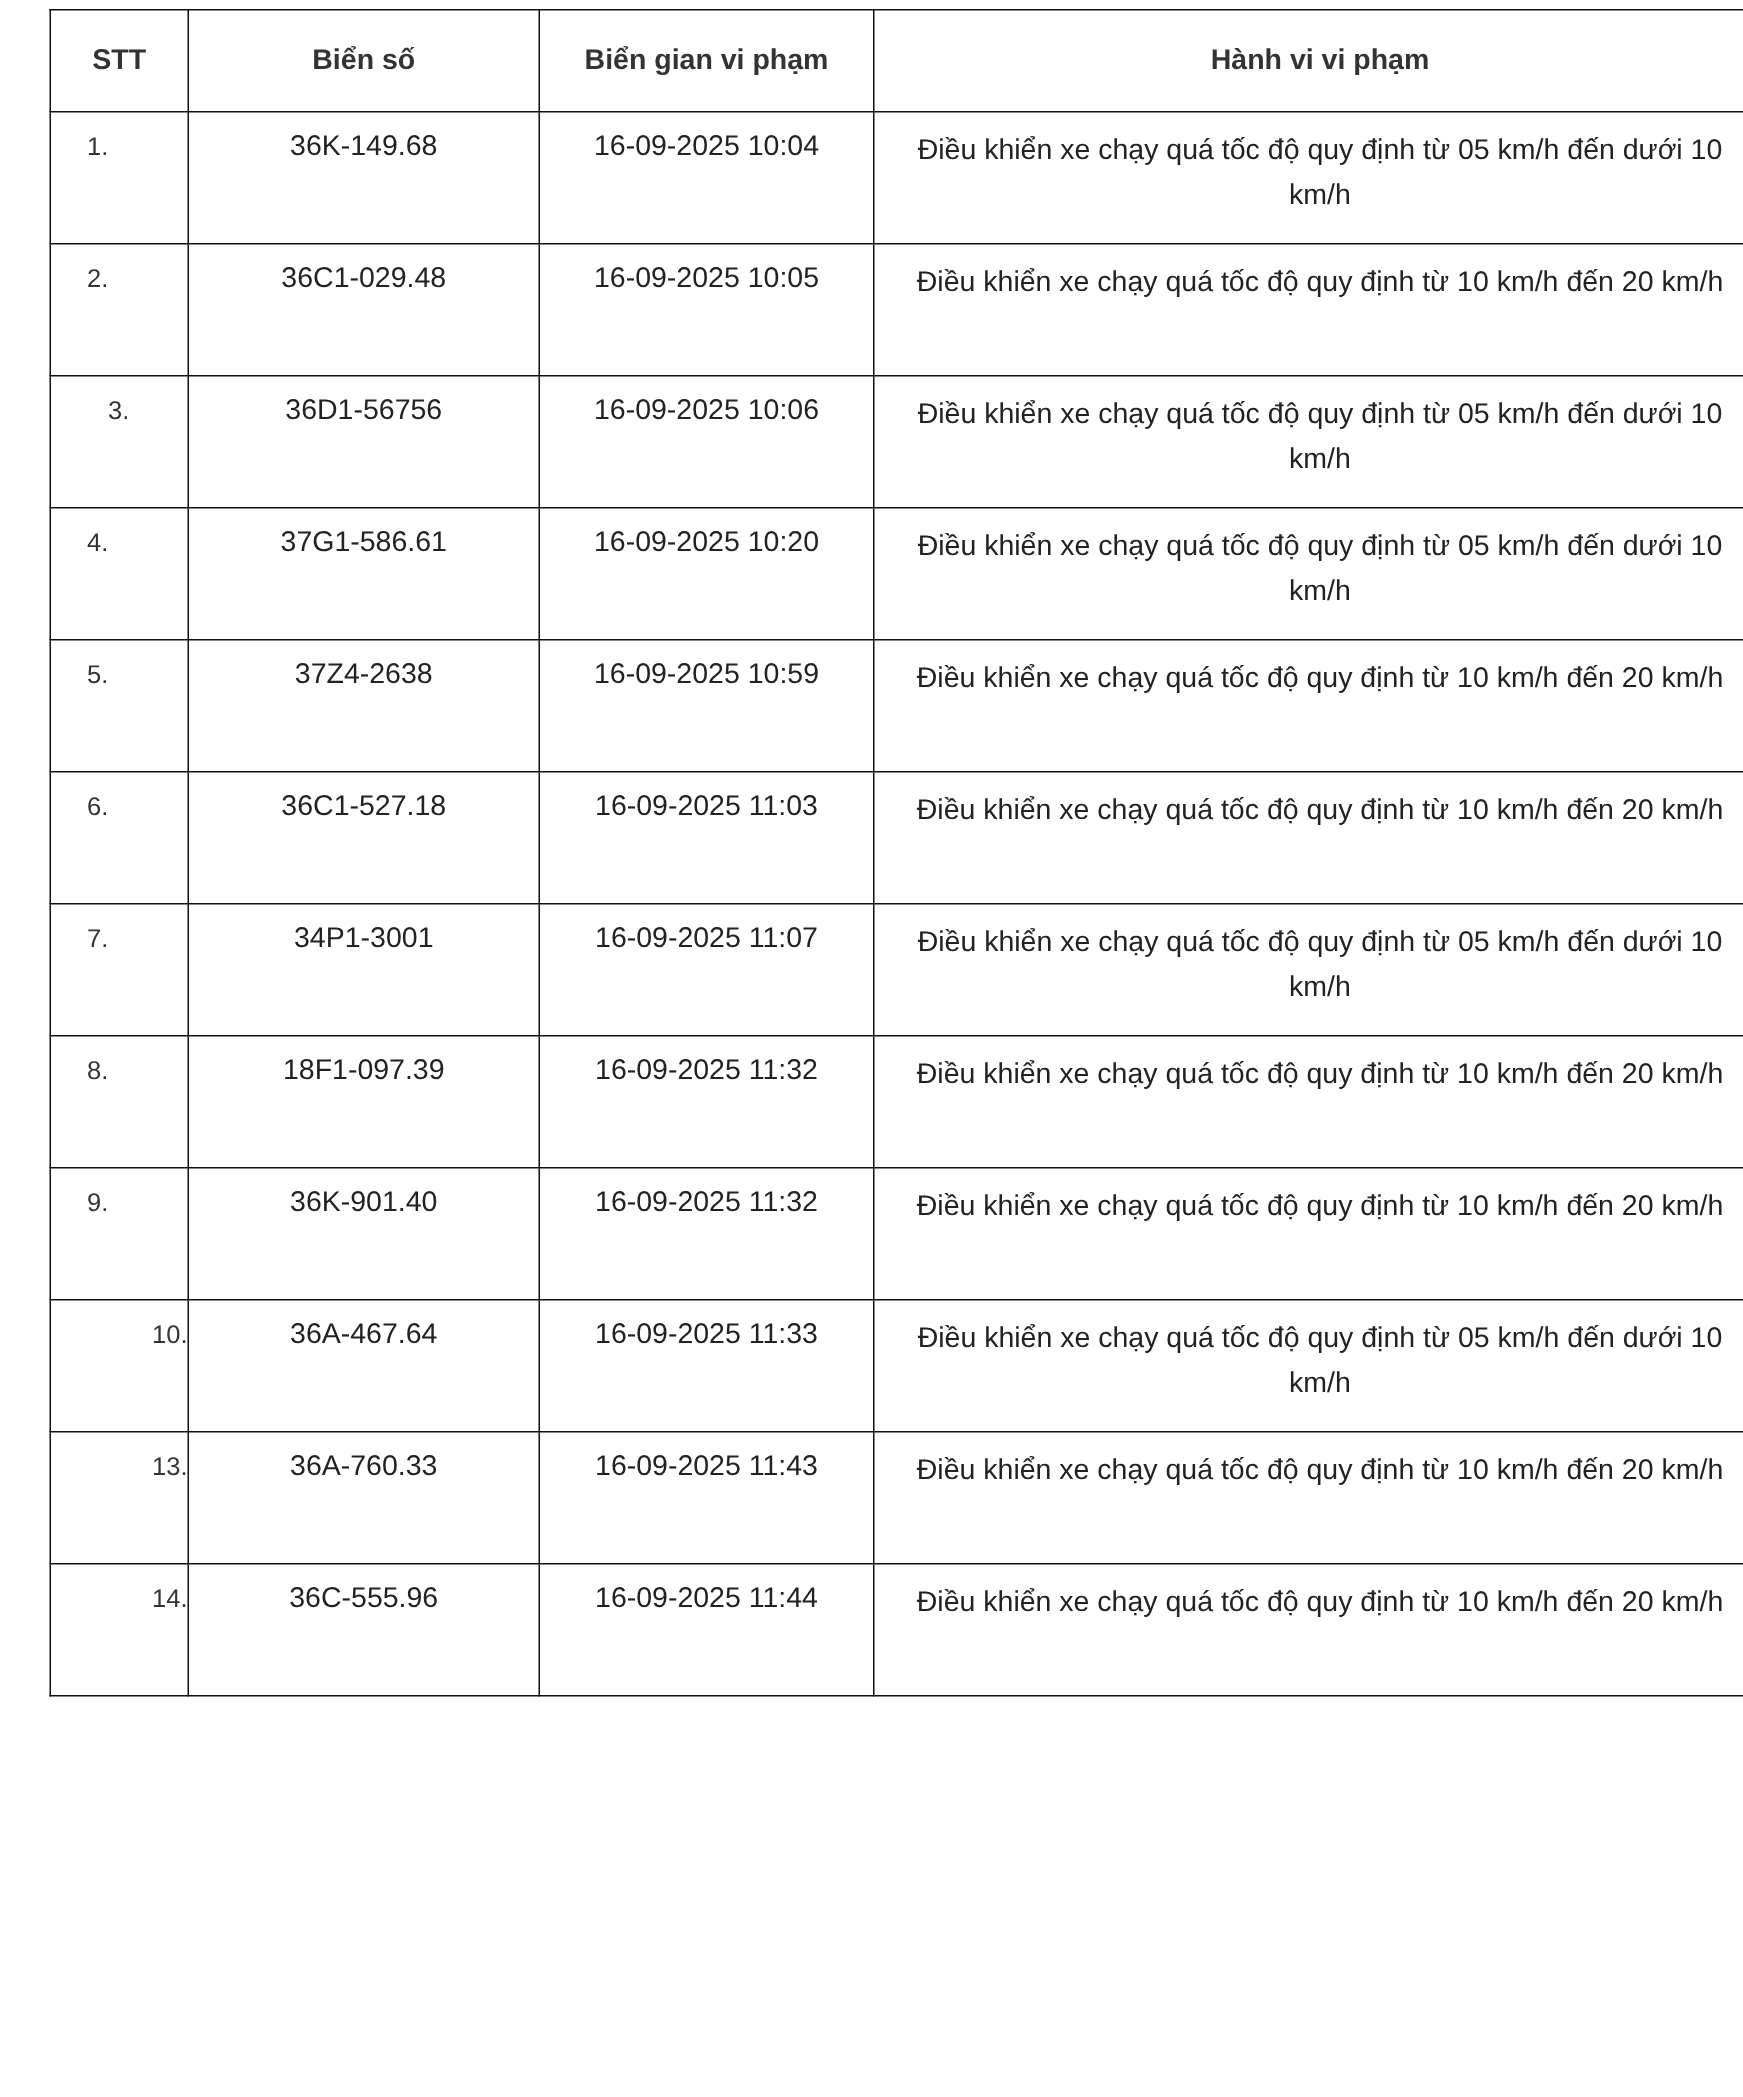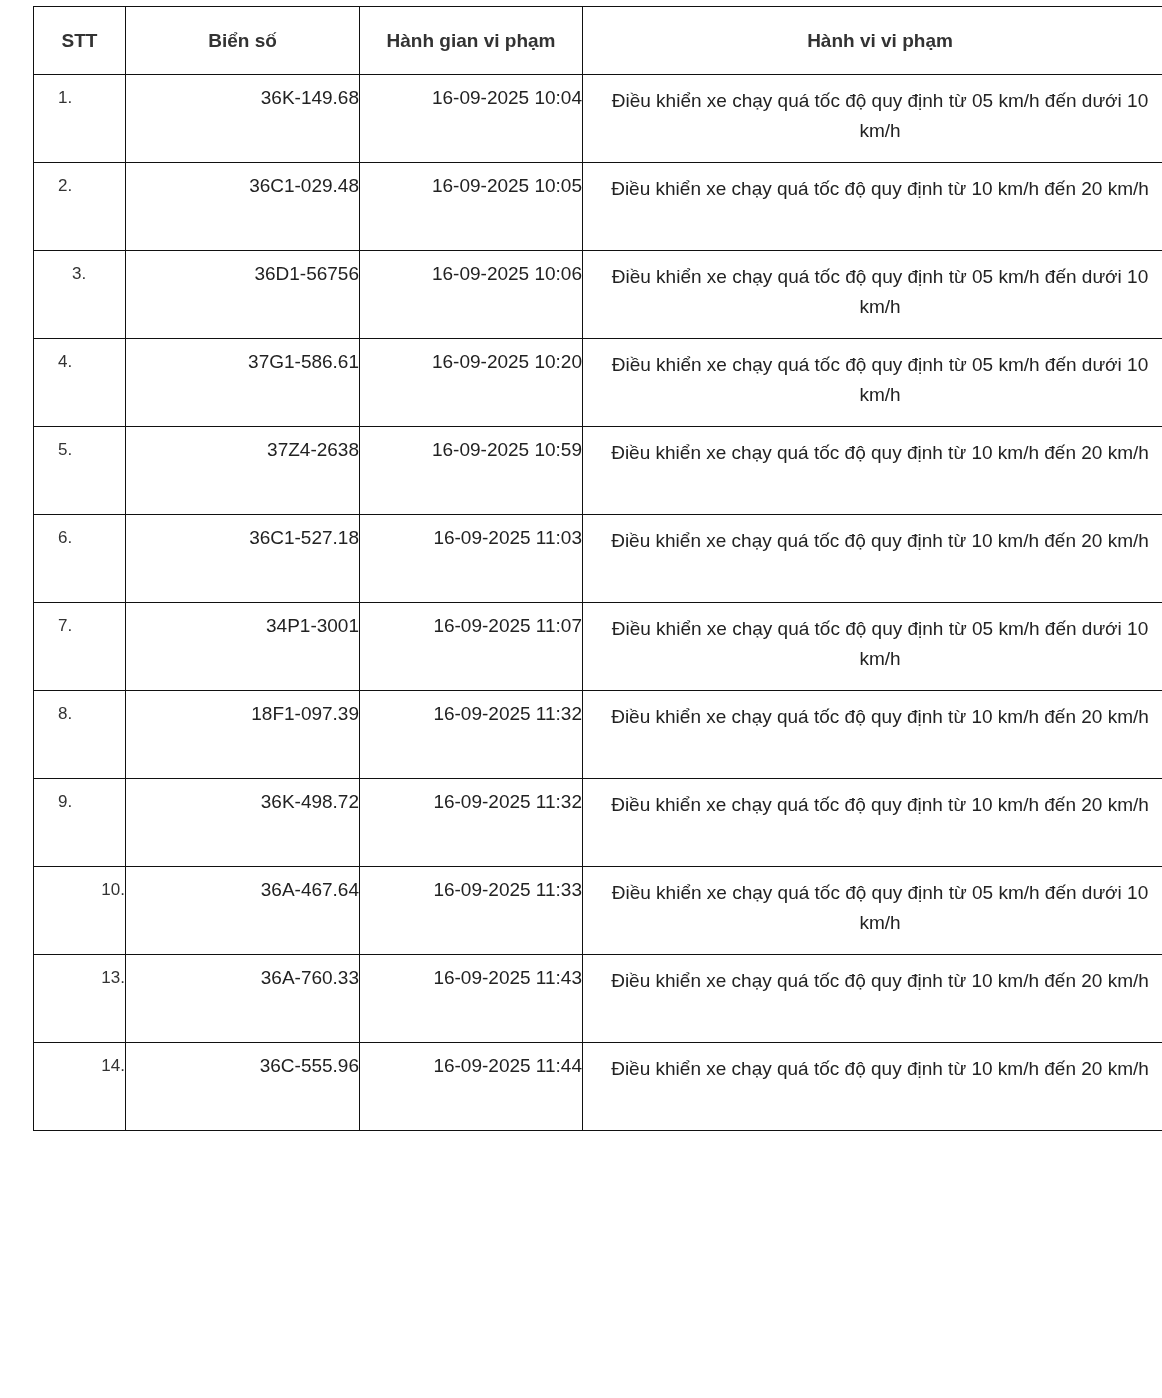--- a/index.html
+++ b/index.html
@@ -51,21 +51,20 @@
   td.stt span {
     display: block;
     padding: 13px 0 0 24px;
   }
   td.stt.indent span { padding-left: 38px; }
   td.stt.shift span { padding-left: 16px; text-align: right; }
   td.plate span, td.time span {
     display: block;
     padding-top: 13px;
     line-height: 20px;
-    text-align: right;
   }
   td.behavior span {
     display: block;
     padding: 11px 10px 0 10px;
     line-height: 30px;
   }
 </style>
 </head>
 <body>
 
@@ -73,21 +72,21 @@
   <colgroup>
     <col style="width:92px">
     <col style="width:234px">
     <col style="width:223px">
     <col style="width:595px">
   </colgroup>
   <thead>
     <tr>
       <th>STT</th>
       <th>Biển số</th>
-      <th>Hành gian vi phạm</th>
+      <th>Biển gian vi phạm</th>
       <th>Hành vi vi phạm</th>
     </tr>
   </thead>
   <tbody>
     <tr>
       <td class="stt">
           <span>1.</span>
         </td>
       <td class="plate">
           <span>36K-149.68</span>
@@ -195,21 +194,21 @@
         </td>
       <td class="behavior">
           <span>Điều khiển xe chạy quá tốc độ quy định từ 10 km/h đến 20 km/h</span>
         </td>
     </tr>
     <tr>
       <td class="stt">
           <span>9.</span>
         </td>
       <td class="plate">
-          <span>36K-498.72</span>
+          <span>36K-901.40</span>
         </td>
       <td class="time">
           <span>16-09-2025 11:32</span>
         </td>
       <td class="behavior">
           <span>Điều khiển xe chạy quá tốc độ quy định từ 10 km/h đến 20 km/h</span>
         </td>
     </tr>
     <tr>
       <td class="stt shift">

